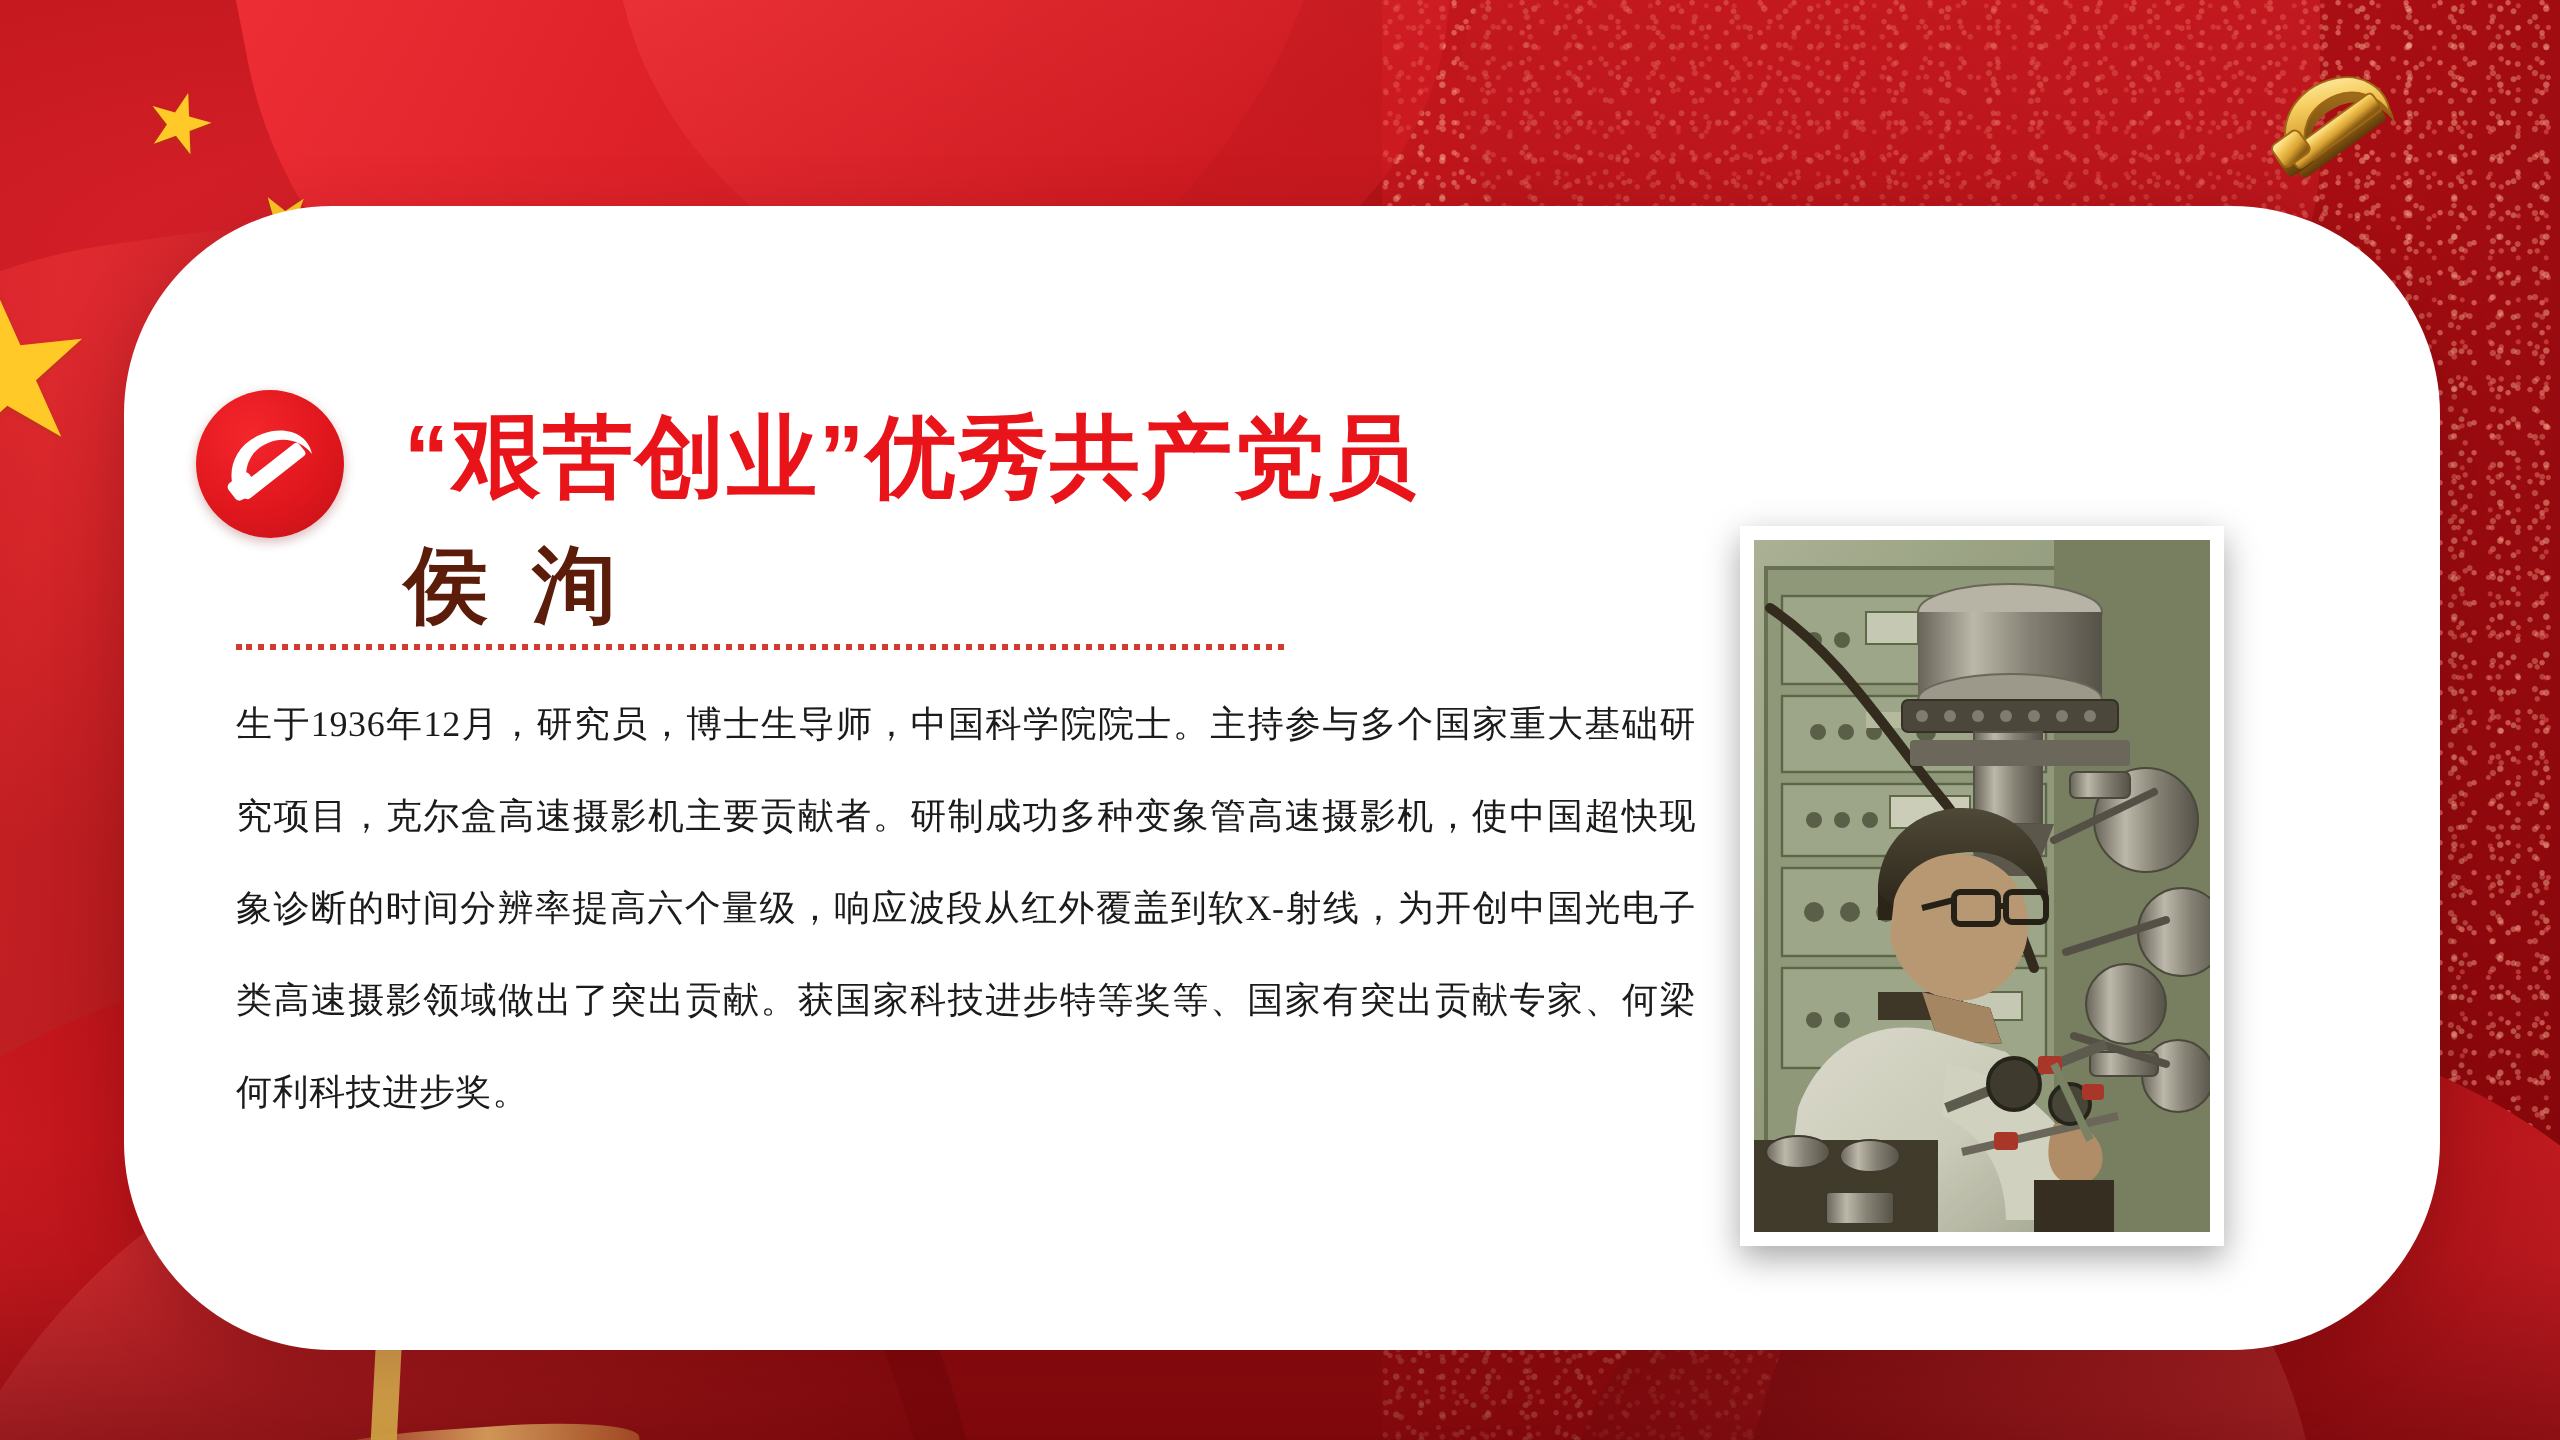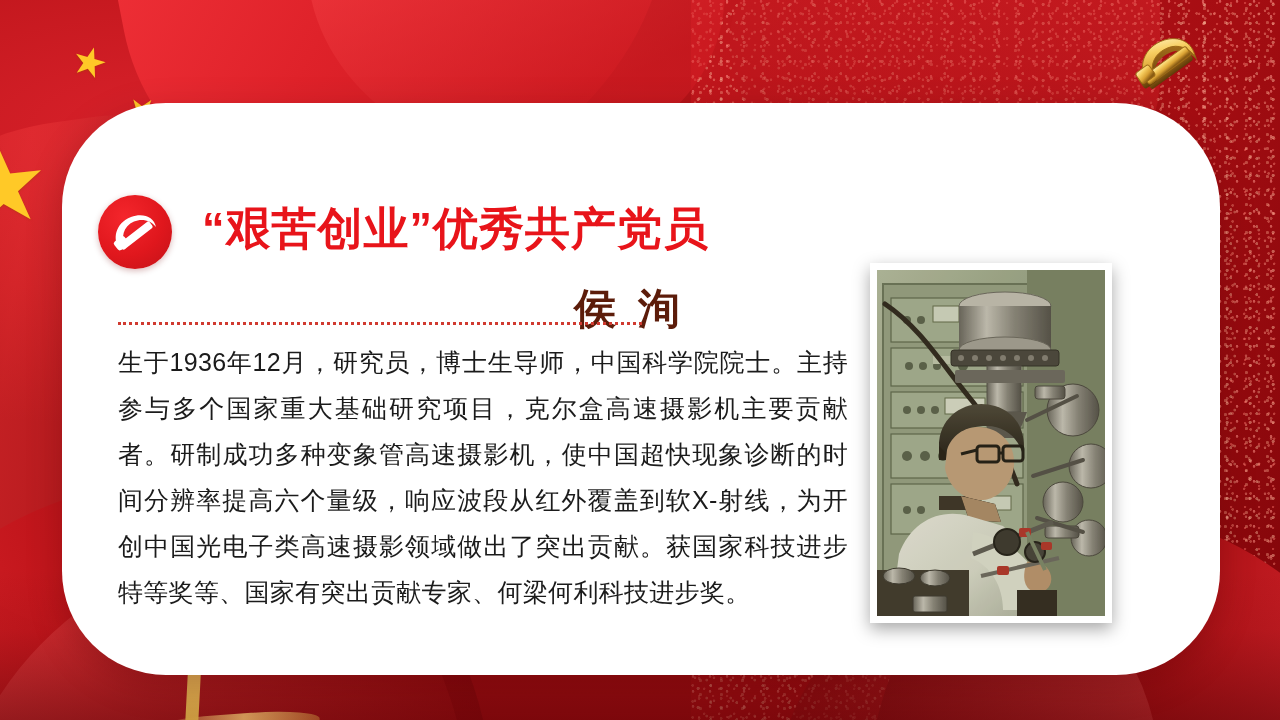--- a/index.html
+++ b/index.html
@@ -188,48 +188,47 @@
     font-weight: bold;
     color: #e8141a;
     letter-spacing: 1px;
     white-space: nowrap;
     font-family: Liberation Sans, sans-serif;
   }
   .title-name {
     position: absolute;
     left: 140px; top: 162px;
     width: 500px;
-    text-align: right;
+    text-align: left;
     font-size: 42px;
     font-weight: bold;
     color: #5c1c0a;
     letter-spacing: 22px;
     font-family: Liberation Sans, sans-serif;
-    margin-top: 16px;
   }
 
   
   .divider {
     position: absolute;
     left: 56px; top: 219px;
     width: 524px; height: 0;
     border-top: 3px dotted #d03a30;
   }
 
   
   .body-text {
     position: absolute;
     left: 56px; top: 236px;
     width: 730px;
-    font-size: 25px;
+    font-size: 18px;
     line-height: 46px;
     color: #1b1b1b;
     text-align: justify;
     text-align-last: left;
-    font-family: Liberation Sans, sans-serif;
+    font-family: Liberation Serif, serif;
     letter-spacing: .3px;
   }
 
   
   .photo-frame {
     position: absolute;
     left: 808px; top: 160px;
     width: 242px; height: 360px;
     background: #fff;
     padding: 7px;

